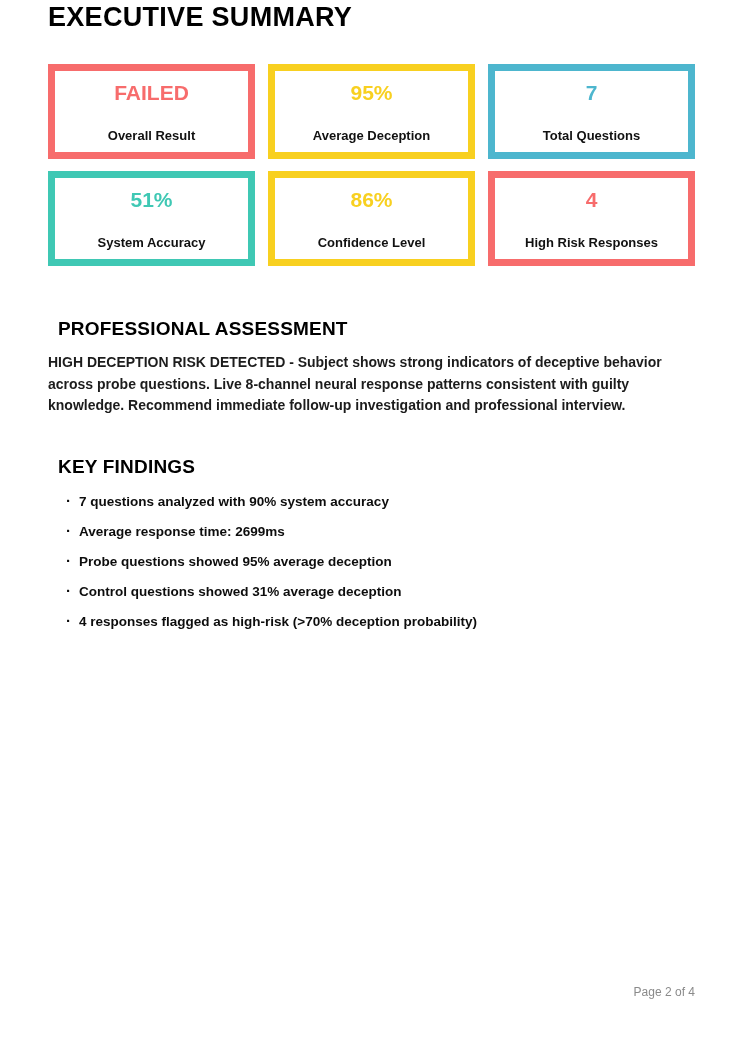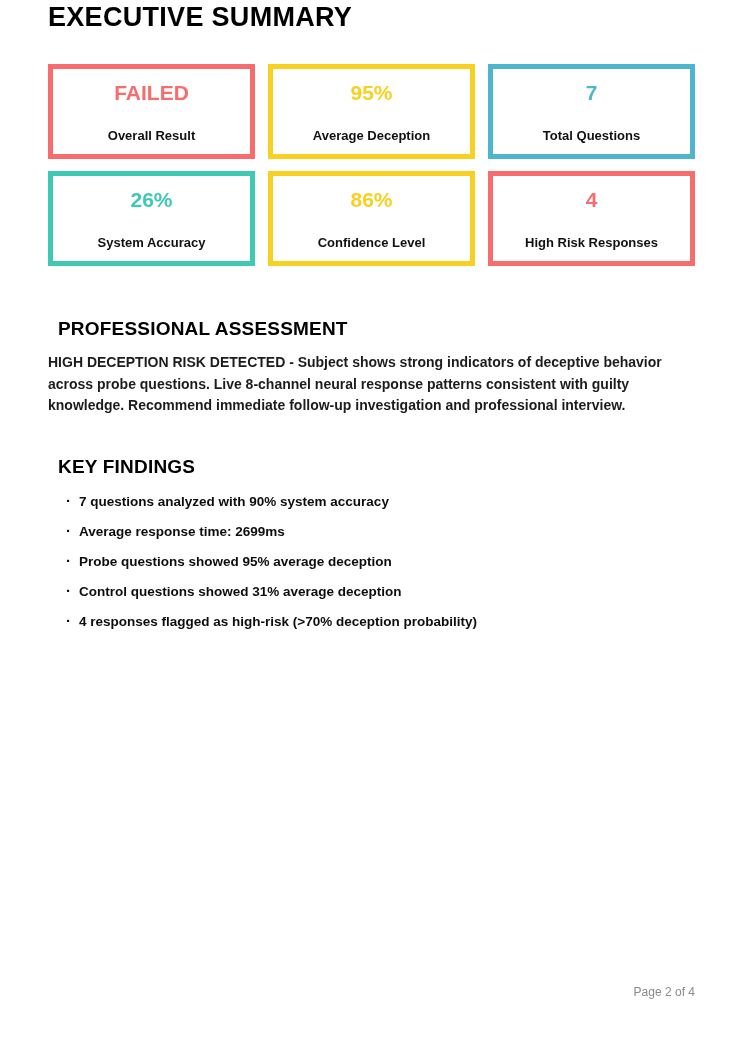--- a/index.html
+++ b/index.html
@@ -26,21 +26,21 @@
   .cards-grid {
     margin-top: 31px;
     display: grid;
     grid-template-columns: repeat(3, 1fr);
     column-gap: 13px;
     row-gap: 12px;
   }
   .stat-card {
     box-sizing: border-box;
     height: 95px;
-    border: 5px solid #15803d; 
+    border: 7px solid #15803d; 
     background: #ffffff;
     display: flex;
     flex-direction: column;
     align-items: center;
     justify-content: center;
     gap: 26px;
     text-align: center;
   }
   .stat-value {
     font-size: 21px;
@@ -117,21 +117,21 @@
       <div class="stat-value" style="color: rgb(248, 208, 32);">95%</div>
       <div class="stat-label">Average Deception</div>
     </div>
 
     <div class="stat-card" style="border-color: rgb(77, 182, 206);">
       <div class="stat-value" style="color: rgb(77, 182, 206);">7</div>
       <div class="stat-label">Total Questions</div>
     </div>
 
     <div class="stat-card" style="border-color: rgb(63, 200, 180);">
-      <div class="stat-value" style="color: rgb(63, 200, 180);">26%</div>
+      <div class="stat-value" style="color: rgb(63, 200, 180);">51%</div>
       <div class="stat-label">System Accuracy</div>
     </div>
 
     <div class="stat-card" style="border-color: rgb(248, 208, 32);">
       <div class="stat-value" style="color: rgb(248, 208, 32);">86%</div>
       <div class="stat-label">Confidence Level</div>
     </div>
 
     <div class="stat-card" style="border-color: rgb(247, 108, 108);">
       <div class="stat-value" style="color: rgb(247, 108, 108);">4</div>

